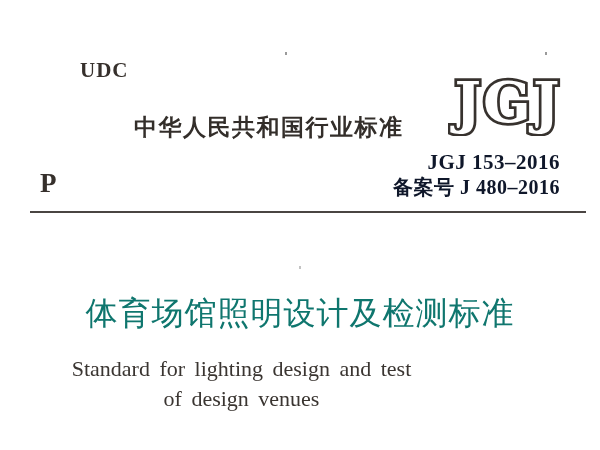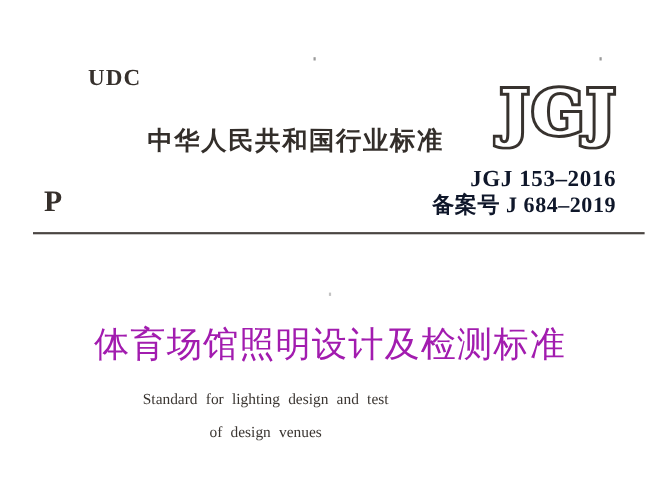--- a/index.html
+++ b/index.html
@@ -83,29 +83,29 @@
   }
   .title-zh {
     position: absolute;
     left: 0;
     top: 292px;
     width: 600px;
     text-align: center;
     font-family: "Liberation Serif", "DejaVu Serif", serif;
     font-size: 32px;
     letter-spacing: 1px;
-    color: #a21caf;
+    color: #0f766e;
   }
   .title-en {
     position: absolute;
     left: 0;
     width: 483px;
     text-align: center;
     font-family: "Liberation Serif", "DejaVu Serif", serif;
-    font-size: 14px;
+    font-size: 22px;
     word-spacing: 4px;
     color: #3a3531;
   }
   .title-en.line1 { top: 356px; }
   .title-en.line2 { top: 386px; }
   .speck {
     position: absolute;
     width: 2px;
     height: 3px;
     background: #9a9a9a;
@@ -124,21 +124,21 @@
   <div class="std-type">中华人民共和国行业标准</div>
 
   <div class="logo">
     <svg width="120" height="72" viewBox="0 0 120 72" aria-hidden="true">
       <text x="60" y="58" text-anchor="middle" font-family="DejaVu Serif, serif" font-size="56" font-weight="bold" letter-spacing="2" fill="#ffffff" stroke="#37322e" stroke-width="5.5" paint-order="stroke">JGJ</text>
     </svg>
   </div>
 
   <div class="numbers">
     <div class="std-no">JGJ 153–2016</div>
-    <div class="rec-no">备案号 J 684–2019</div>
+    <div class="rec-no">备案号 J 480–2016</div>
   </div>
 
   <div class="pcode">P</div>
 
   <div class="rule"></div>
 
   <div class="title-zh">体育场馆照明设计及检测标准</div>
 
   <div class="title-en line1">Standard for lighting design and test</div>
 

